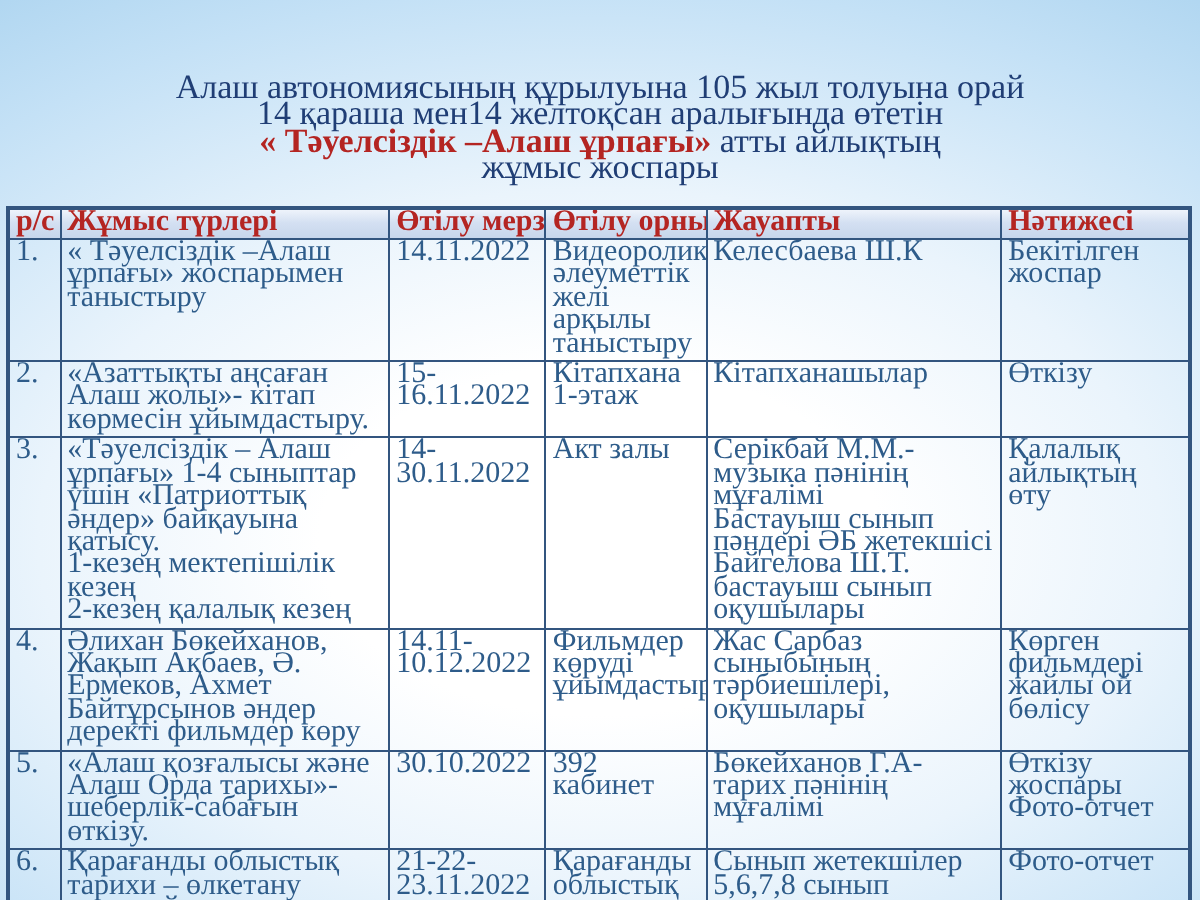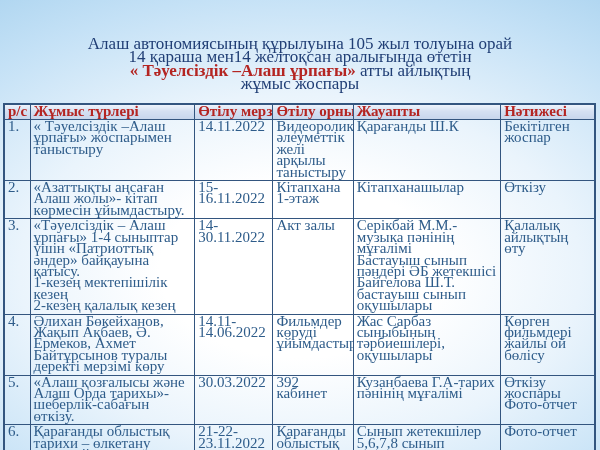--- a/index.html
+++ b/index.html
@@ -93,21 +93,21 @@
         <th>Жауапты</th>
         <th>Нәтижесі</th>
       </tr>
     </thead>
     <tbody>
       <tr style="height:53px;">
         <td>1.</td>
         <td>« Тәуелсіздік –Алаш ұрпағы» жоспарымен таныстыру</td>
         <td>14.11.2022</td>
         <td>Видеоролик әлеуметтік желі арқылы таныстыру</td>
-        <td>Қарағанды Ш.К</td>
+        <td>Келесбаева Ш.К</td>
         <td>Бекітілген жоспар</td>
       </tr>
       <tr style="height:26px;">
         <td>2.</td>
         <td>«Азаттықты аңсаған Алаш  жолы»- кітап көрмесін ұйымдастыру.</td>
         <td>15-16.11.2022</td>
         <td>Кітапхана
 1-этаж</td>
         <td>Кітапханашылар</td>
         <td>Өткізу</td>
@@ -118,32 +118,32 @@
 1-кезең  мектепішілік кезең
 2-кезең  қалалық  кезең</td>
         <td>14-30.11.2022</td>
         <td>Акт залы</td>
         <td>Серікбай М.М.-музыка пәнінің  мұғалімі
 Бастауыш сынып пәндері ӘБ жетекшісі Байгелова Ш.Т. бастауыш сынып оқушылары</td>
         <td>Қалалық  айлықтың өту</td>
       </tr>
       <tr style="height:36px;">
         <td>4.</td>
-        <td>Әлихан Бөкейханов, Жақып Ақбаев, Ә. Ермеков, Ахмет Байтұрсынов туралы деректі мерзімі  көру</td>
-        <td>14.11-14.06.2022</td>
+        <td>Әлихан Бөкейханов, Жақып Ақбаев, Ә. Ермеков, Ахмет Байтұрсынов әндер деректі фильмдер  көру</td>
+        <td>14.11-10.12.2022</td>
         <td>Фильмдер көруді ұйымдастыру</td>
         <td>Жас Сарбаз сыныбының тәрбиешілері, оқушылары</td>
         <td>Көрген фильмдері жайлы  ой бөлісу</td>
       </tr>
       <tr style="height:28px;">
         <td>5.</td>
         <td>«Алаш қозғалысы және Алаш Орда тарихы»-  шеберлік-сабағын өткізу.</td>
-        <td>30.03.2022</td>
+        <td>30.10.2022</td>
         <td>392 кабинет</td>
-        <td>Кузанбаева Г.А-тарих пәнінің мұғалімі</td>
+        <td>Бөкейханов Г.А-тарих пәнінің мұғалімі</td>
         <td>Өткізу   жоспары
 Фото-отчет</td>
       </tr>
       <tr style="height:62px;">
         <td>6.</td>
         <td>Қарағанды облыстық тарихи – өлкетану  мұражайына  саяхат
 Тақырыбы: «ХХ ғ. оқушылары қазақ халқының-демократиялық қозғалысы»</td>
         <td>21-22-23.11.2022</td>
         <td>Қарағанды облыстық тарихи-өлкетану мұражайы залы</td>
         <td>Сынып жетекшілер

